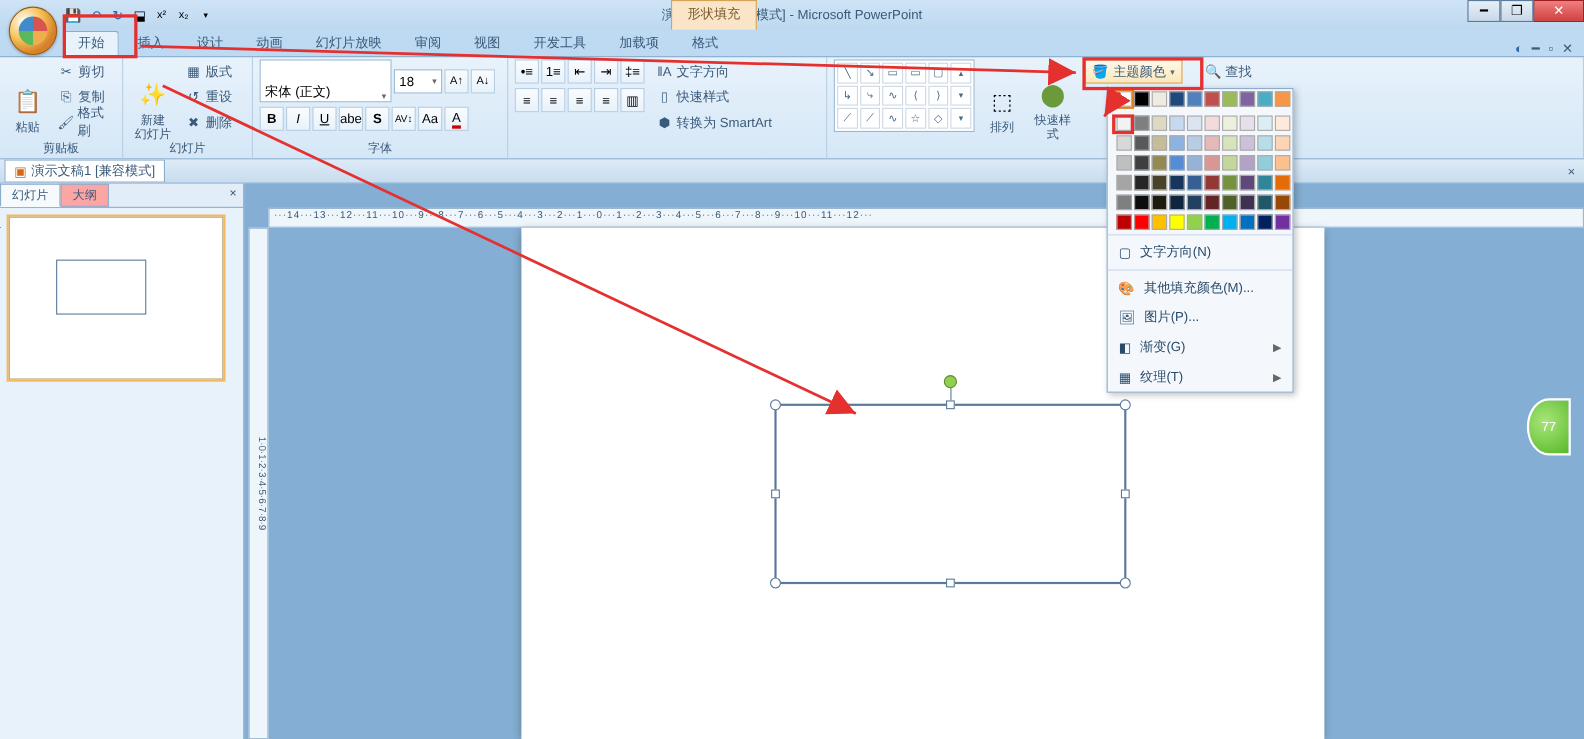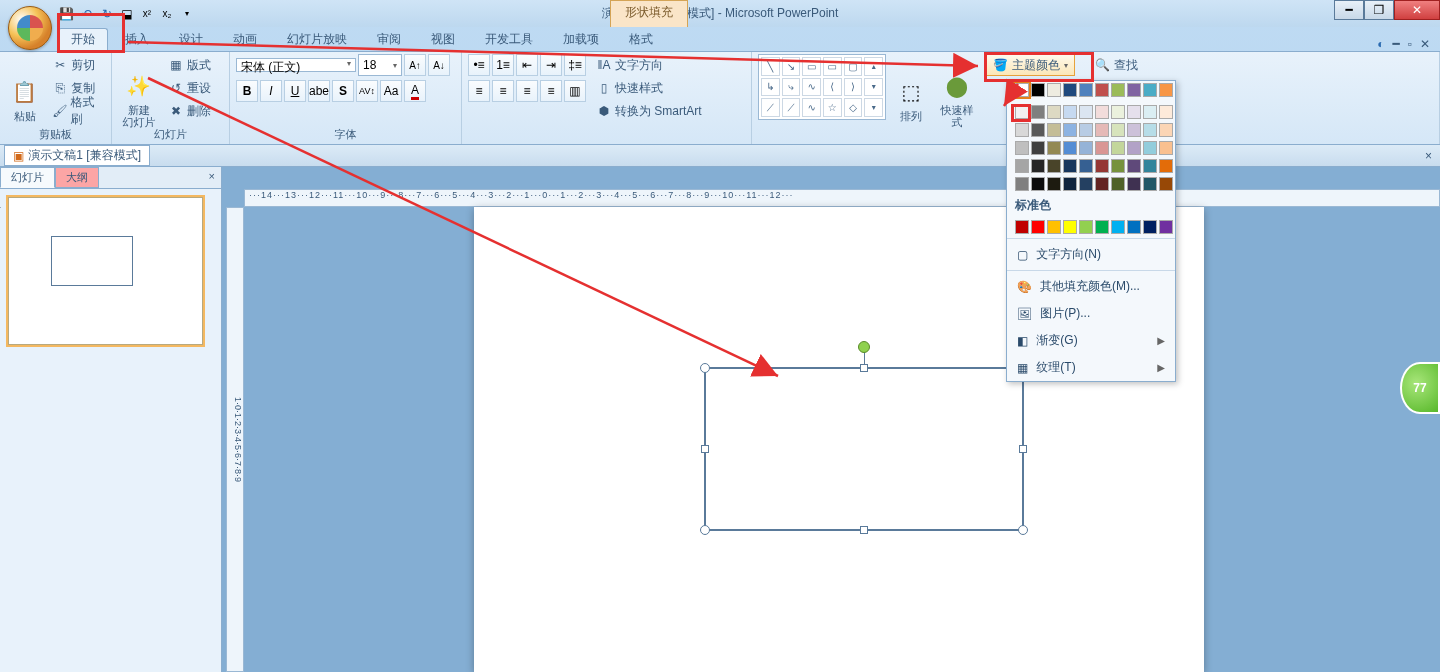--- a/index.html
+++ b/index.html
@@ -28,21 +28,21 @@
 
 .big-btn { width:42px; display:flex; flex-direction:column; align-items:center; justify-content:center; gap:2px; cursor:pointer; padding:2px; border-radius:3px; }
 .big-btn .icon-box { width:32px; height:32px; display:flex; align-items:center; justify-content:center; font-size:20px; }
 .big-btn .lbl { font-size:11px; color:#3a5a7a; text-align:center; line-height:12px; }
 
 .v-stack { display:flex; flex-direction:column; gap:1px; }
 .small-btn { display:flex; align-items:center; gap:3px; padding:2px 4px; cursor:pointer; color:#3a5a7a; border-radius:2px; height:22px; }
 .small-btn .ic { width:16px; height:16px; display:inline-flex; align-items:center; justify-content:center; }
 
 .font-group .row1 { display:flex; gap:2px; margin-bottom:4px; align-items:center; }
-.font-combo { width:120px; height:14px; border:1px solid #9ab8d4; background:#fff; padding:0 4px; display:flex; align-items:flex-start; justify-content:space-between; }
+.font-combo { width:120px; height:39px; border:1px solid #9ab8d4; background:#fff; padding:0 4px; display:flex; align-items:flex-end; justify-content:space-between; }
 .size-combo { width:44px; height:22px; border:1px solid #9ab8d4; background:#fff; padding:0 4px; display:flex; align-items:center; justify-content:space-between; }
 .sq-btn { width:22px; height:22px; border:1px solid #b8cfe3; background:linear-gradient(#fafcfe,#e8f2fb); display:flex; align-items:center; justify-content:center; cursor:pointer; }
 .font-group .row2 { display:flex; gap:2px; }
 
 .para-group .row { display:flex; gap:2px; margin-bottom:4px; }
 
 .shapes-gallery { width:128px; height:66px; border:1px solid #9ab8d4; background:#fff; display:grid; grid-template-columns:repeat(6,1fr); grid-template-rows:repeat(3,1fr); padding:2px; gap:2px; }
 .shape-cell { border:1px solid #ccd8e4; display:flex; align-items:center; justify-content:center; font-size:10px; color:#4a6a8a; cursor:pointer; }
 
 .btn-box { padding:2px 6px; height:22px; border:1px solid #9ab8d4; background:linear-gradient(#fafcfe,#e2edf7); display:flex; align-items:center; gap:4px; cursor:pointer; white-space:nowrap; color:#3a5a7a; }
@@ -80,21 +80,21 @@
 .sw { width:14px; height:14px; border:1px solid #aaa; cursor:pointer; }
 .sw.sel { outline:2px solid #e6801a; outline-offset:0; }
 .panel-row { display:flex; align-items:center; gap:8px; padding:5px 10px; cursor:pointer; color:#2a4a6a; }
 .panel-row .arrow { margin-left:auto; color:#666; font-size:10px; }
 .panel-sep { height:1px; background:#c8d8e8; margin:2px 0; }
 
 
 .annot { position:absolute; border:3px solid #e53030; pointer-events:none; z-index:80; }
 svg.arrow-svg { position:absolute; top:0; left:0; width:1440px; height:672px; pointer-events:none; z-index:79; }
 
-.green-circle { position:absolute; right:0; top:362px; width:40px; height:52px; border-radius:50% 0 0 50%; background:radial-gradient(circle at 40% 40%,#a8e67a,#58b82a); border:2px solid #fff; display:flex; align-items:center; justify-content:center; color:#fff; font-weight:700; }
+.green-circle { position:absolute; right:12px; top:362px; width:40px; height:52px; border-radius:50% 0 0 50%; background:radial-gradient(circle at 40% 40%,#a8e67a,#58b82a); border:2px solid #fff; display:flex; align-items:center; justify-content:center; color:#fff; font-weight:400; }
 
 .dd { font-size:8px; color:#666; }
 </style>
 </head>
 <body>
 
 <div class="titlebar">
   <div class="office-btn"></div>
   <div class="qat">
     <div class="qat-item">💾</div>
@@ -417,21 +417,20 @@
         <div class="sw" style="background: rgb(29, 27, 16);"></div>
         <div class="sw" style="background: rgb(15, 36, 62);"></div>
         <div class="sw" style="background: rgb(36, 64, 97);"></div>
         <div class="sw" style="background: rgb(99, 36, 35);"></div>
         <div class="sw" style="background: rgb(79, 97, 40);"></div>
         <div class="sw" style="background: rgb(63, 49, 81);"></div>
         <div class="sw" style="background: rgb(32, 88, 103);"></div>
         <div class="sw" style="background: rgb(151, 72, 6);"></div>
       </div>
     </div>
-  <div class="panel-title">标准色</div>
   <div class="swatch-grid" id="std-row">
       <div class="sw" style="background: rgb(192, 0, 0);"></div>
       <div class="sw" style="background: rgb(255, 0, 0);"></div>
       <div class="sw" style="background: rgb(255, 192, 0);"></div>
       <div class="sw" style="background: rgb(255, 255, 0);"></div>
       <div class="sw" style="background: rgb(146, 208, 80);"></div>
       <div class="sw" style="background: rgb(0, 176, 80);"></div>
       <div class="sw" style="background: rgb(0, 176, 240);"></div>
       <div class="sw" style="background: rgb(0, 112, 192);"></div>
       <div class="sw" style="background: rgb(0, 32, 96);"></div>

